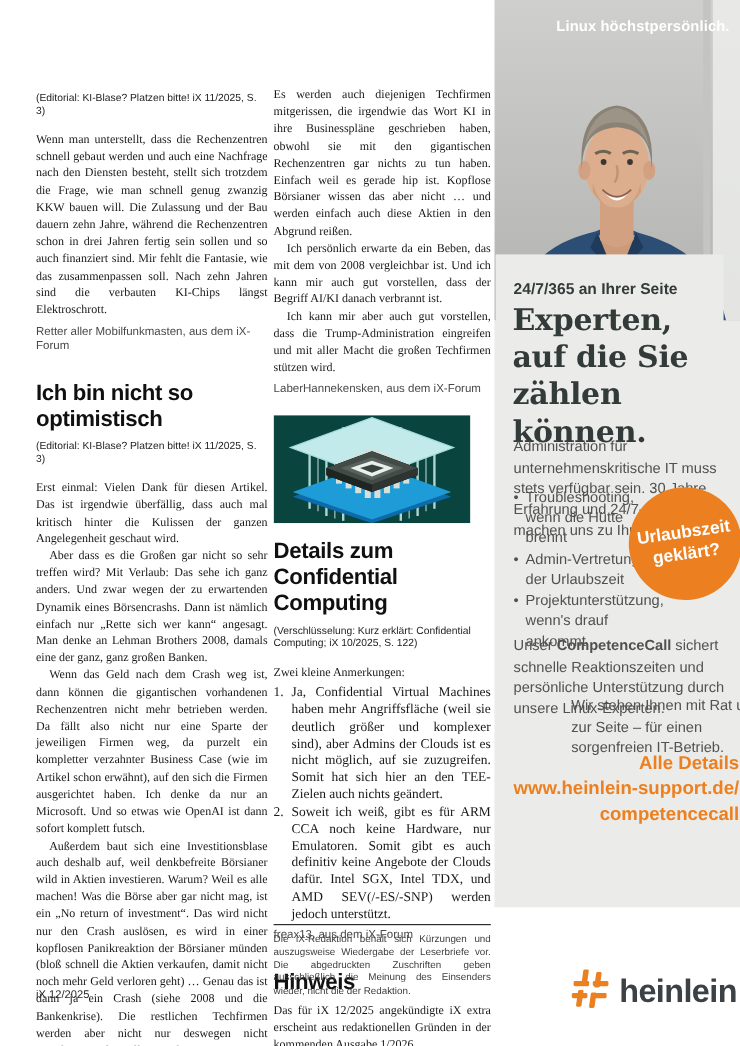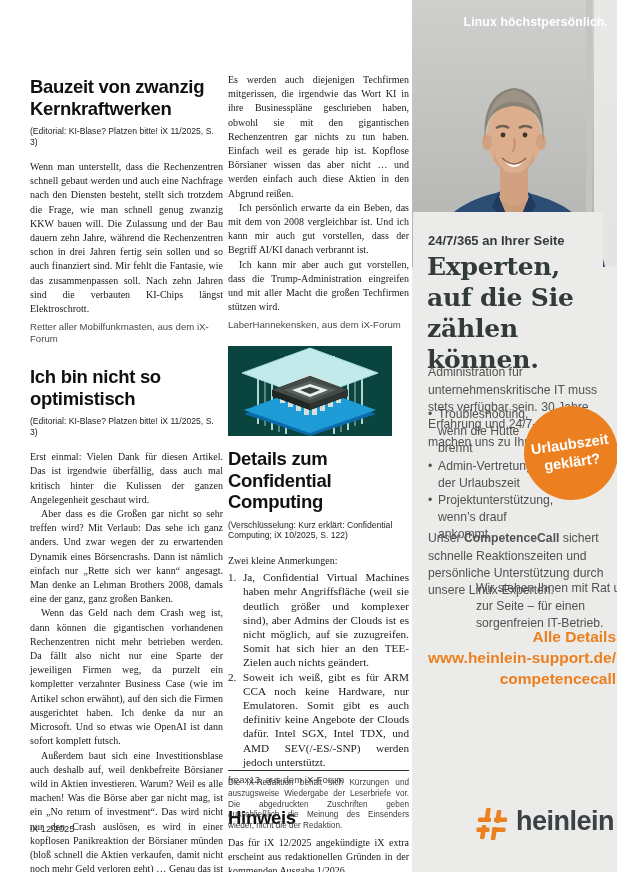--- a/index.html
+++ b/index.html
@@ -27,21 +27,21 @@
 
   #chip-figure{width:164px;height:90px;margin:6px 0 12px 0;display:block;}
 
   #disclaimer-block{position:absolute;left:228px;top:770px;width:181px;}
   #disclaimer-rule{border:0;border-top:1px solid #2e2e2e;margin:0 0 7px 0;width:181px;}
   #disclaimer-text{font-size:8.2px;line-height:10.8px;color:#3d3d3d;text-align:justify;}
 
   #page-footer{position:absolute;left:30px;top:824px;font-size:9.3px;color:#2b2b2b;}
 
   
-  #ad{position:absolute;left:412px;top:0;width:205px;height:872px;background:#ebebe9;}
+  #ad{position:absolute;left:412px;top:0;width:205px;height:756px;background:#ebebe9;}
   #ad-photo{position:absolute;left:0;top:0;width:205px;height:267px;display:block;}
   #ad-tagline{position:absolute;top:15px;right:9px;color:#ffffff;font-weight:bold;
               font-size:12.3px;letter-spacing:0.1px;}
   #ad-graybox{position:absolute;left:1px;top:212px;width:190px;height:140px;background:#ebebe9;}
   #ad-kicker{position:absolute;left:16px;top:233px;font-weight:bold;font-size:13px;color:#333b3a;}
   #ad-headline{position:absolute;left:15px;top:251px;width:182px;
                font-family:"DejaVu Serif",serif;font-weight:bold;font-size:25px;
                line-height:31px;color:#333b3a;letter-spacing:-0.2px;}
   .ad-par{position:absolute;left:16px;width:178px;font-size:12.2px;line-height:17.4px;color:#515150;}
   #ad-intro{top:352px;}
@@ -49,30 +49,29 @@
               line-height:17.2px;color:#515150;}
   .bullet{position:relative;padding-left:10px;}
   .bullet::before{content:"•";position:absolute;left:0;top:0;}
   #ad-badge{position:absolute;left:112px;top:406px;width:94px;height:94px;border-radius:50%;
             display:flex;align-items:center;justify-content:center;text-align:center;
             transform:rotate(-8deg);color:#ffffff;font-weight:bold;font-size:14.5px;line-height:18px;}
   #ad-para2{top:518px;}
   #ad-para3{top:568px;margin-left:48px;}
   #ad-cta{position:absolute;left:16px;top:626px;font-weight:bold;font-size:15.5px;
           line-height:21px;cursor:pointer;text-align:right;}
-  #ad-logo{position:absolute;left:64px;top:806px;display:flex;align-items:flex-start;}
+  #ad-logo{position:absolute;left:64px;top:806px;display:flex;align-items:flex-end;}
   #ad-logo-text{font-weight:bold;font-size:27px;color:#3b4144;letter-spacing:-0.5px;margin-left:7px;}
 </style>
 </head>
 <body>
 
 <div id="page">
 
   <div class="col" id="col1">
-    <h2 class="headline">Bauzeit von zwanzig Kernkraftwerken</h2>
     <div class="ref">(Editorial: KI-Blase? Platzen bitte! iX 11/2025, S. 3)</div>
     <p class="body-par">Wenn man unterstellt, dass die Rechenzentren schnell gebaut werden und auch eine Nachfrage nach den Diensten besteht, stellt sich trotzdem die Frage, wie man schnell genug zwanzig KKW bauen will. Die Zulassung und der Bau dauern zehn Jahre, während die Rechenzentren schon in drei Jahren fertig sein sollen und so auch finanziert sind. Mir fehlt die Fantasie, wie das zusammenpassen soll. Nach zehn Jahren sind die verbauten KI-Chips längst Elektroschrott.</p>
     <div class="attribution">Retter aller Mobilfunkmasten, aus dem iX-Forum</div>
 
     <div class="sect-gap"></div>
     <h2 class="headline">Ich bin nicht so optimistisch</h2>
     <div class="ref">(Editorial: KI-Blase? Platzen bitte! iX 11/2025, S. 3)</div>
     <p class="body-par">Erst einmal: Vielen Dank für diesen Artikel. Das ist irgendwie überfällig, dass auch mal kritisch hinter die Kulissen der ganzen Angelegenheit geschaut wird.</p>
     <p class="body-par indent">Aber dass es die Großen gar nicht so sehr treffen wird? Mit Verlaub: Das sehe ich ganz anders. Und zwar wegen der zu erwartenden Dynamik eines Börsencrashs. Dann ist nämlich einfach nur „Rette sich wer kann“ angesagt. Man denke an Lehman Brothers 2008, damals eine der ganz, ganz großen Banken.</p>
     <p class="body-par indent">Wenn das Geld nach dem Crash weg ist, dann können die gigantischen vorhandenen Rechenzentren nicht mehr betrieben werden. Da fällt also nicht nur eine Sparte der jeweiligen Firmen weg, da purzelt ein kompletter verzahnter Business Case (wie im Artikel schon erwähnt), auf den sich die Firmen ausgerichtet haben. Ich denke da nur an Microsoft. Und so etwas wie OpenAI ist dann sofort komplett futsch.</p>

